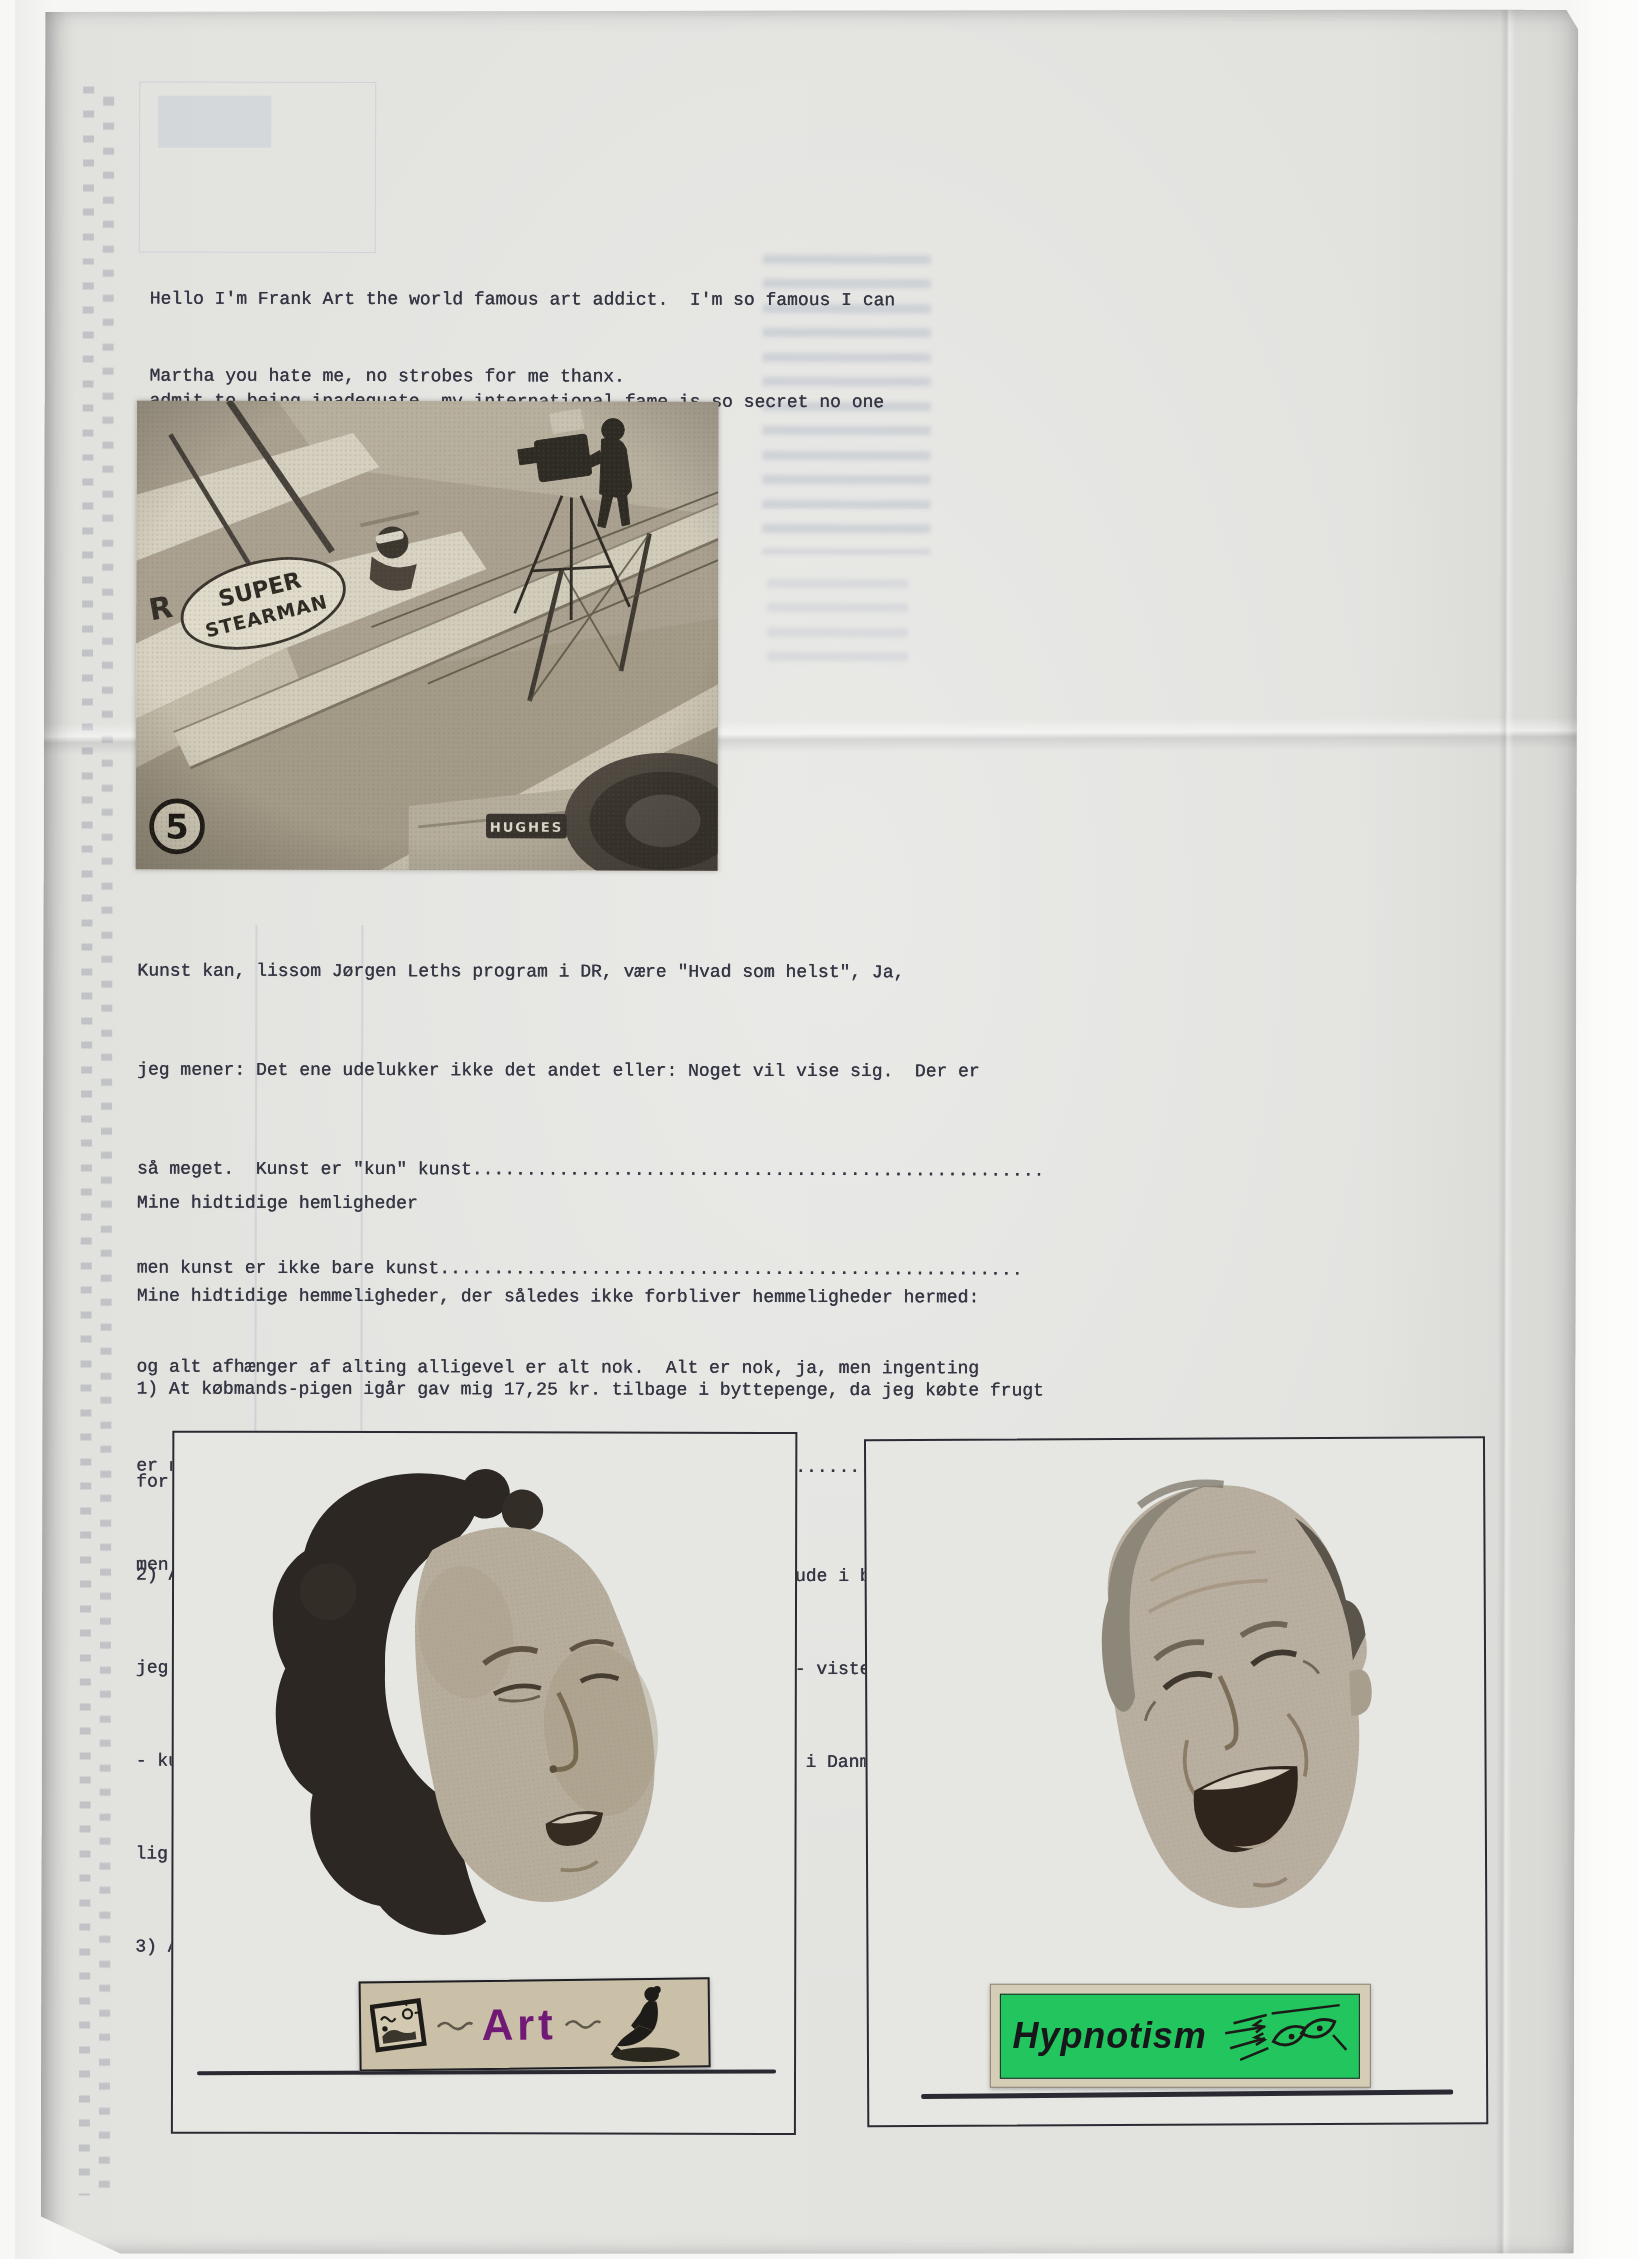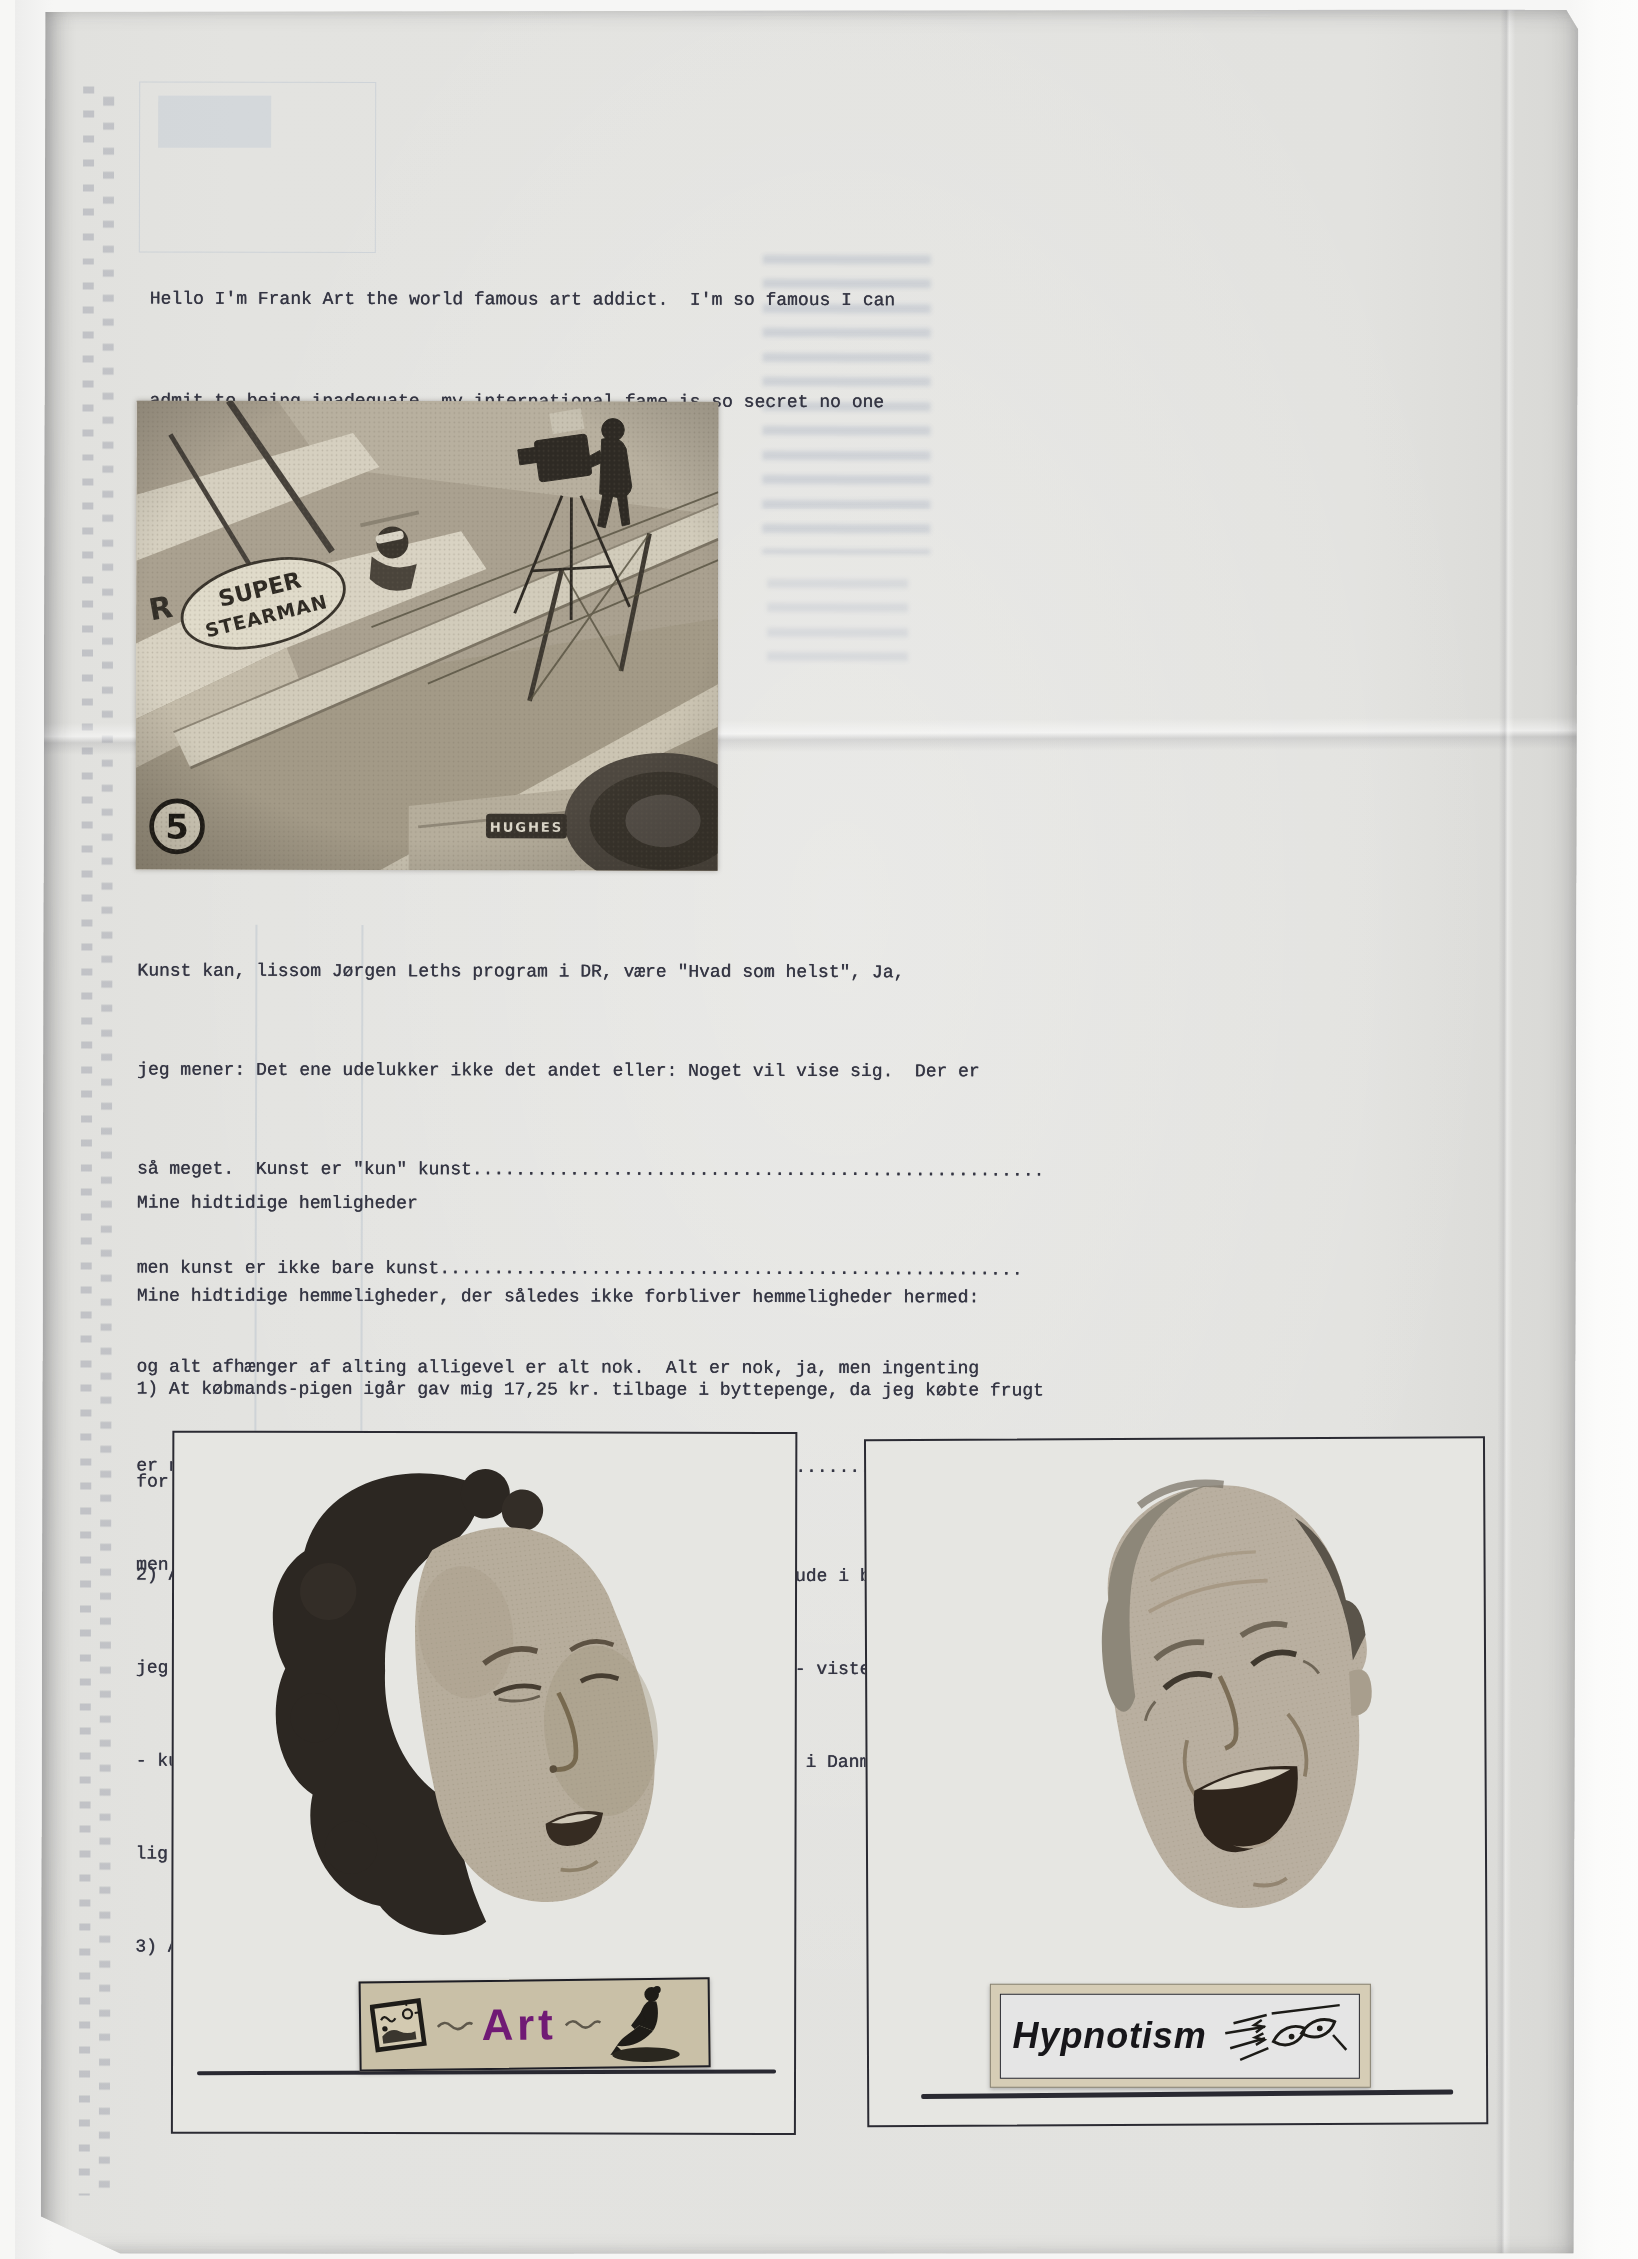--- a/index.html
+++ b/index.html
@@ -46,21 +46,21 @@
   #face-man{left:139px;top:19px;width:424px;height:508px;}
   .pen-line{position:absolute;background:#2a2a32;border-radius:1.9px;}
   #art-line{left:23.5px;top:637px;width:579px;height:3.8px;transform:rotate(-0.3deg);}
   #hyp-line{left:52px;top:652px;width:532px;height:4.7px;transform:rotate(-0.2deg);}
   .strip{position:absolute;}
   #art-strip{left:186px;top:546px;width:328px;display:flex;align-items:center;gap:7.5px;
     background:#c9c0a7;border:2.8px solid #1f1f26;padding:4.7px 9.4px;transform:rotate(-0.8deg);
     box-shadow:0 1.9px 4.7px rgba(40,40,50,0.35);}
   #hyp-strip{left:121px;top:544px;width:360px;background:#d6cdb6;padding:8.5px 9.4px;
     box-shadow:0 1.9px 4.7px rgba(40,40,50,0.3);transform:rotate(0.3deg);border:0.9px solid rgba(60,58,48,0.5);}
-  .hyp-inner{border:1.9px solid #24242a;display:flex;align-items:center;gap:11.3px;padding:7.5px 11.3px;background:#e5e5e5;}
+  .hyp-inner{border:1.9px solid #24242a;display:flex;align-items:center;gap:11.3px;padding:7.5px 11.3px;background:#22c55e;}
   .art-word{font-family:"Liberation Sans",sans-serif;font-weight:bold;font-size:44px;letter-spacing:3.8px;color:#701a75;}
   .hyp-word{font-family:"Liberation Sans",sans-serif;font-style:italic;font-weight:bold;font-size:36px;letter-spacing:0.9px;color:#17161a;white-space:nowrap;}
 </style>
 </head>
 <body>
 
 <div id="canvas">
   <div id="paper">
 
     <div class="ruler-col" style="left:38px;"></div>
@@ -73,20 +73,21 @@
     <div class="ghost ghost-vline" style="left:318px;top:918px;height:513px;"></div>
     <div class="fold"></div>
     <div class="crease-v"></div>
 
     <div class="tw" id="intro">
       <div>Hello I'm Frank Art the world famous art addict.  I'm so famous I can</div>
       <div>admit to being inadequate, my international fame is so secret no one</div>
       <div>knows about it.</div>
     </div>
 
+    <div class="tw" id="martha">Martha you hate me, no strobes for me thanx.</div>
 
     <div id="photo">
       <svg viewBox="0 0 618 498" width="582" height="469" preserveAspectRatio="none">
         <defs>
           <pattern id="ht" width="5" height="5" patternUnits="userSpaceOnUse">
             <circle cx="2.5" cy="2.5" r="0.9" fill="#6f6757" opacity="0.26"></circle>
           </pattern>
           <radialGradient id="vig" cx="0.5" cy="0.45" r="0.78">
             <stop offset="0.62" stop-color="rgba(0,0,0,0)"></stop>
             <stop offset="1" stop-color="rgba(38,33,24,0.30)"></stop>

